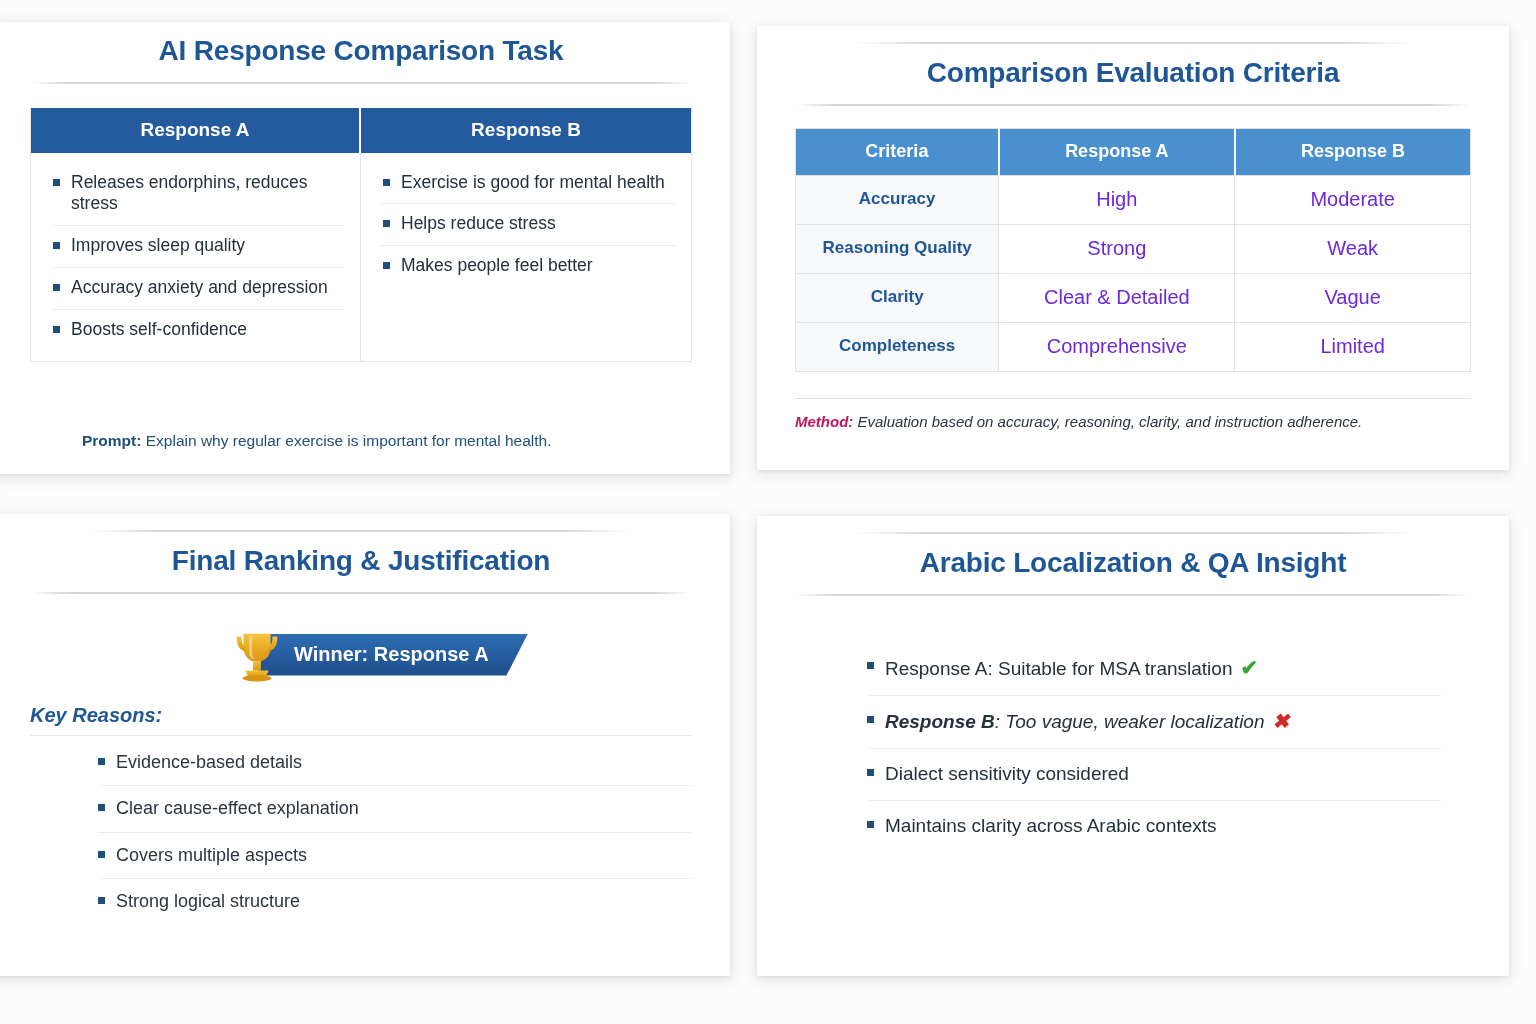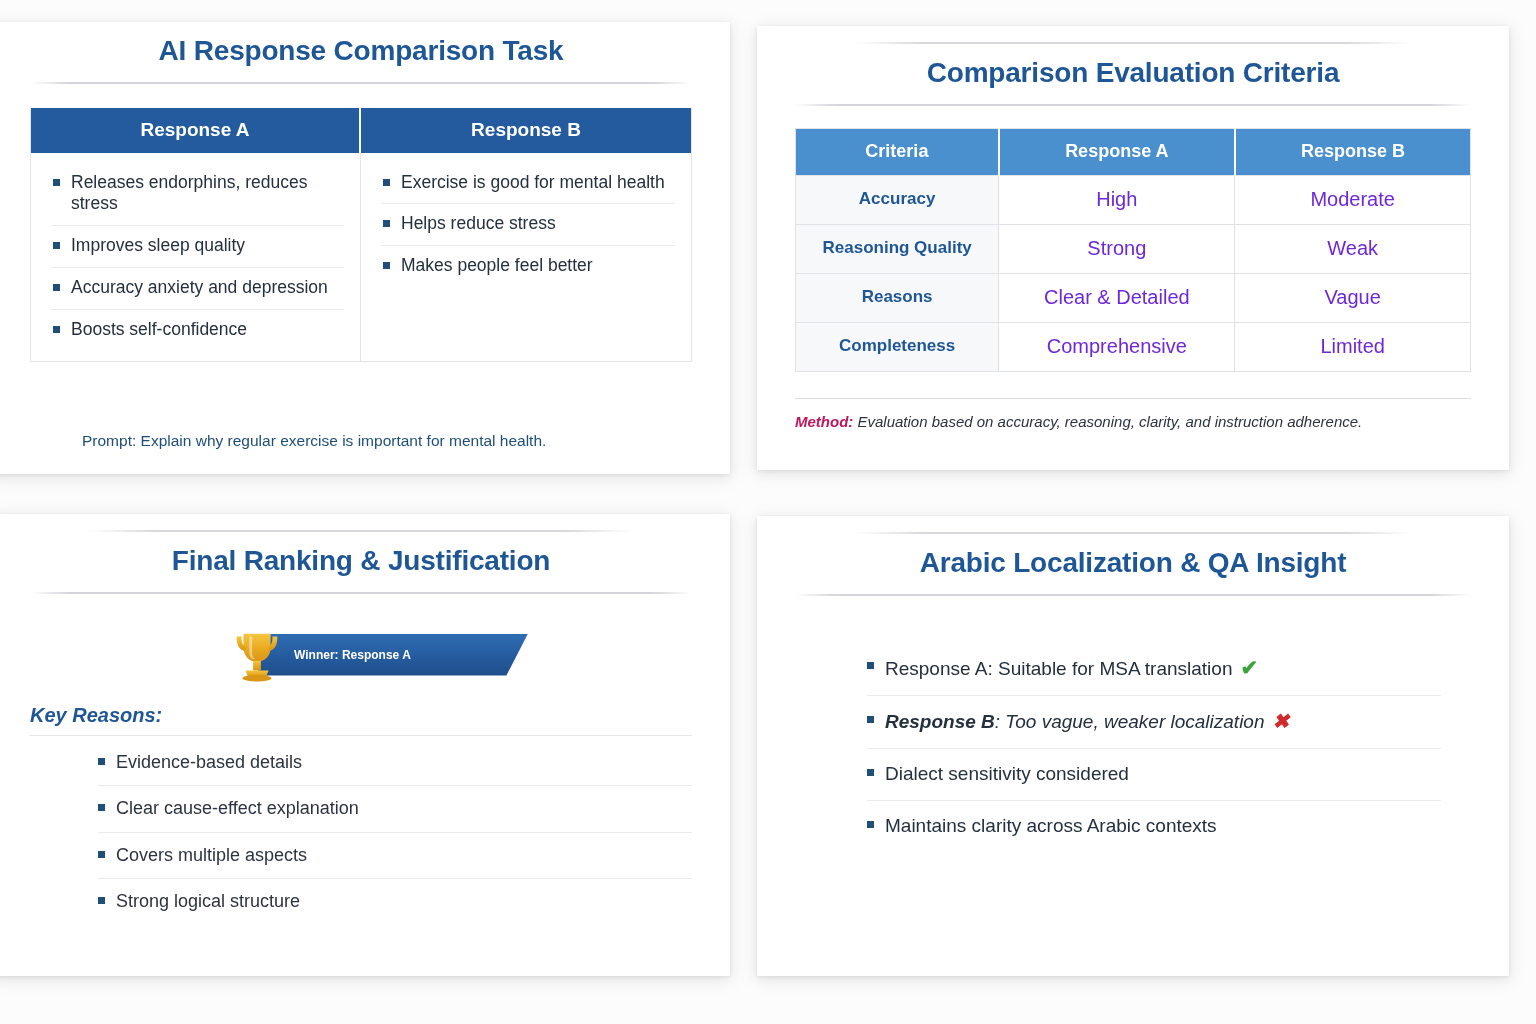--- a/index.html
+++ b/index.html
@@ -94,21 +94,21 @@
     font-size: 17.5px;
     line-height: 1.25;
   }
   .prompt-line {
     position: absolute;
     left: 90px;
     bottom: 36px;
     font-size: 15.5px;
     color: #1f4e79;
   }
-  .prompt-line b { font-weight: normal; margin-top: 48px; }
+  .prompt-line b { font-weight: bold; margin-top: 48px; }
   .prompt-line span.normal { color: #1f4e79; font-weight: normal; text-align: center; }
 
   
   .crit-table {
     margin-top: 22px;
     border-collapse: collapse;
     width: 100%;
     border: 1px solid #dfe2e6;
     table-layout: fixed;
   }
@@ -156,21 +156,21 @@
   .banner {
     position: absolute;
     left: 228px;
     top: 6px;
     width: 270px;
     height: 42px;
     background: linear-gradient(180deg, #2f6db3 0%, #245b9e 55%, #1f4f8a 100%);
     -webkit-clip-path: polygon(0 0, 100% 0, 92% 100%, 0 100%);
     clip-path: polygon(0 0, 100% 0, 92% 100%, 0 100%);
     color: #ffffff;
-    font-size: 12px;
+    font-size: 20px;
     font-weight: bold;
     display: flex;
     align-items: center;
     padding-left: 36px;
     box-sizing: border-box;
     box-shadow: 0 2px 4px rgba(0,0,0,0.18);
   }
   .trophy {
     position: absolute;
     left: 196px;
@@ -279,21 +279,21 @@
             <td class="crit-name">Accuracy</td>
             <td>High</td>
             <td>Moderate</td>
           </tr>
           <tr>
             <td class="crit-name">Reasoning Quality</td>
             <td>Strong</td>
             <td>Weak</td>
           </tr>
           <tr>
-            <td class="crit-name">Reasons</td>
+            <td class="crit-name">Clarity</td>
             <td>Clear &amp; Detailed</td>
             <td>Vague</td>
           </tr>
           <tr>
             <td class="crit-name">Completeness</td>
             <td>Comprehensive</td>
             <td>Limited</td>
           </tr>
         </tbody>
       </table>

